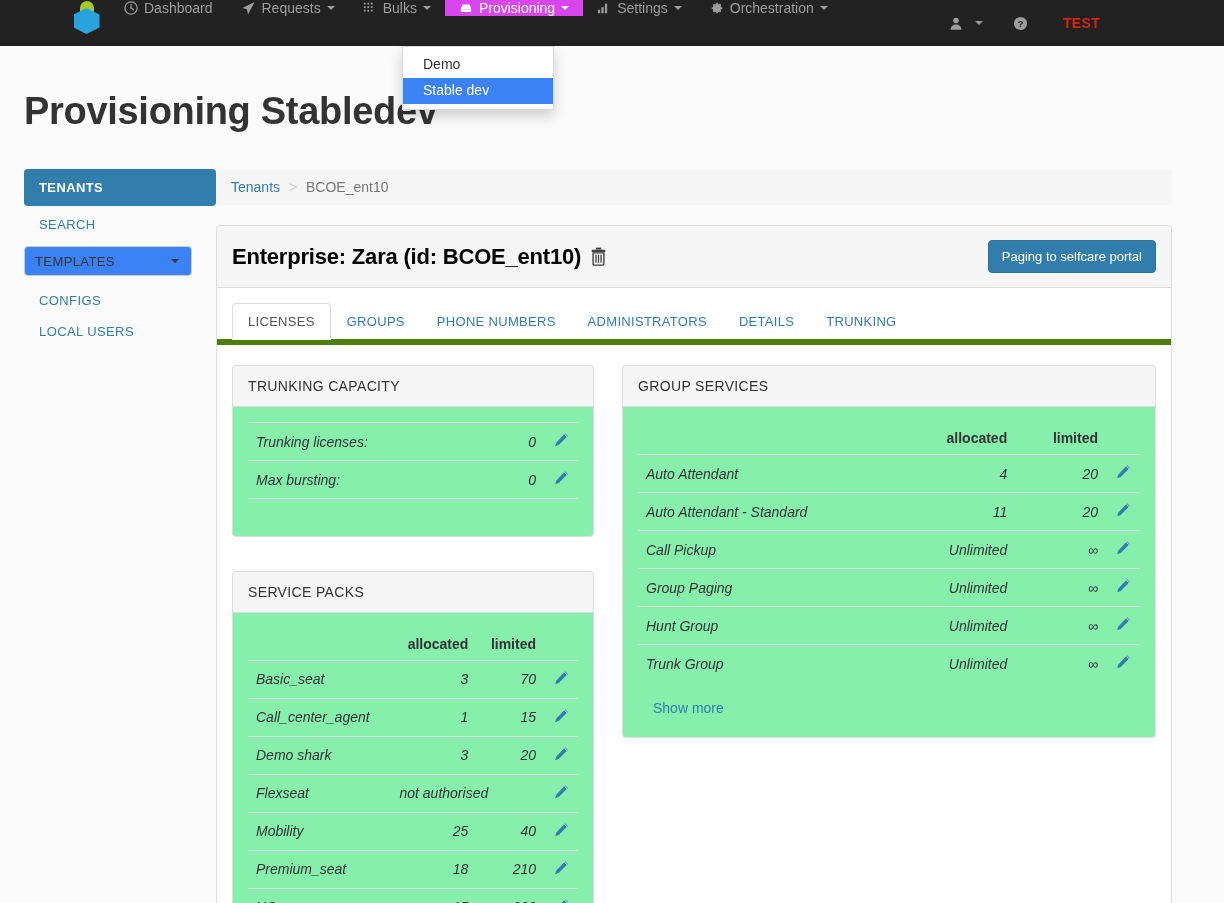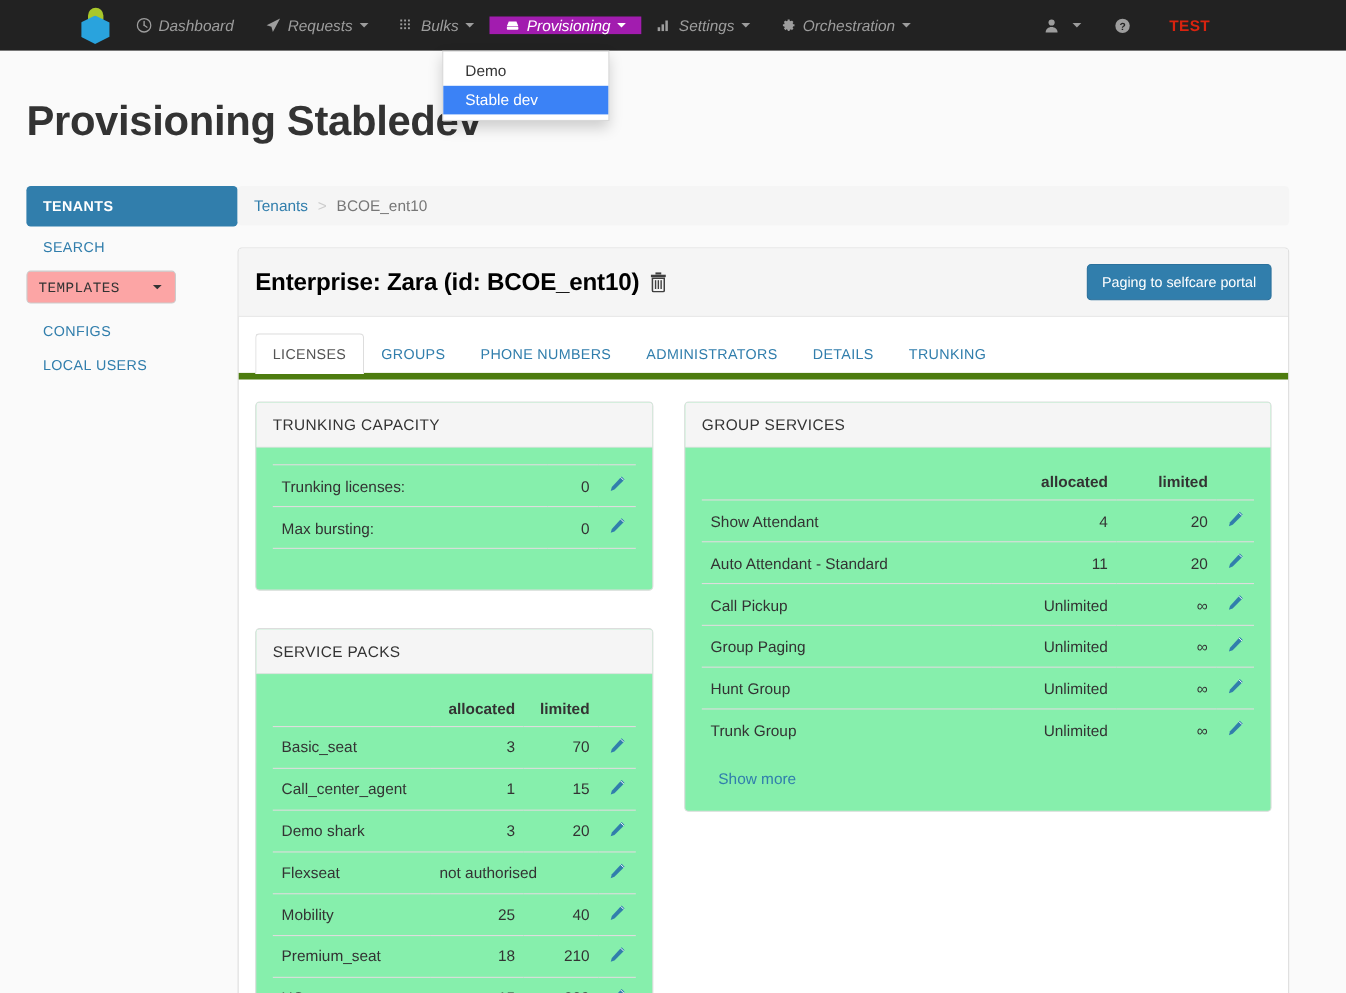--- a/index.html
+++ b/index.html
@@ -15,21 +15,21 @@
 
   
   .navbar {
     position: relative;
     height: 46px;
     background: #222222;
     display: flex;
     align-items: stretch;
     z-index: 50;
   }
-  .nav-left { display: flex; align-items: center; font-style: italic; }
+  .nav-left { display: flex; align-items: flex-start; }
   .brand {
     width: 47px;
     display: flex; align-items: center; justify-content: center;
     margin-left: 63px;
   }
   .logo {
     position: relative;
     width: 30px; height: 34px;
   }
   .logo .hex {
@@ -47,21 +47,21 @@
   .nav-item {
     display: flex; align-items: center;
     padding: 0 14px;
     color: #9d9d9d;
     font-size: 14px;
     text-decoration: none;
     cursor: pointer;
     white-space: nowrap;
   }
   .nav-item.active {
-    background: #a21caf;
+    background: #d946ef;
     color: #ffffff;
   }
   .nav-item .ico { margin-right: 6px; display: inline-flex; align-items: center; }
   .caret {
     display: inline-block;
     width: 0; height: 0;
     margin-left: 6px;
     border-left: 4px solid transparent;
     border-right: 4px solid transparent;
     border-top: 4px solid currentColor;
@@ -138,33 +138,32 @@
     display: block;
     color: #317eac;
     font-size: 13px;
     letter-spacing: .4px;
     padding: 11px 15px 5px 15px;
     text-decoration: none;
     cursor: pointer;
   }
   .side-select {
     margin: 9px 0 6px 0;
-    width: 136px;
+    width: 168px;
     height: 30px;
     border: 1px solid #cccccc;
     border-radius: 4px;
-    background: #fca5a5;
+    background: #3b82f6;
     display: flex; align-items: center;
     padding: 0 10px;
     font-size: 13px;
     color: #333;
     letter-spacing: .4px;
     cursor: pointer;
     position: relative;
-    font-family: Liberation Mono, monospace;
   }
   .side-select .caret2 {
     position: absolute; right: 12px;
     width: 0; height: 0;
     border-left: 4px solid transparent;
     border-right: 4px solid transparent;
     border-top: 4px solid #333;
   }
 
   
@@ -276,20 +275,21 @@
     padding: 8px 8px;
     font-size: 14px;
     border: 0;
   }
   table.grid th.lbl { text-align: left; }
   table.grid td {
     padding: 9px 8px;
     border-top: 1px solid #dddddd;
     color: #333;
     vertical-align: middle;
+    font-style: italic;
   }
   table.grid tbody tr:first-child td { border-top: 1px solid #dddddd; }
   table.grid .num { text-align: right; white-space: nowrap; }
   table.grid .act { width: 34px; text-align: center; }
   table.grid .merged { text-align: left; }
   .pencil { cursor: pointer; display: inline-flex; }
 
   .show-more {
     display: inline-block;
     color: #317eac;
@@ -612,21 +612,21 @@
                 <thead>
                   <tr>
                     <th class="lbl"></th>
                     <th>allocated</th>
                     <th>limited</th>
                     <th></th>
                   </tr>
                 </thead>
                 <tbody id="gs-body">
                     <tr>
-                      <td>Show Attendant</td>
+                      <td>Auto Attendant</td>
                       <td class="num">4</td>
                       <td class="num">20</td>
                       <td class="act"><span class="pencil">
                           <svg width="16" height="16" viewBox="0 0 16 16">
                             <path d="M12.1 1.2 L14.8 3.9 L5.6 13.1 L2.2 14.3 L3.2 10.8 Z" fill="#317eac"></path>
                             <path d="M11.3 2.0 L14.0 4.7" stroke="#fff" stroke-width="0.9"></path>
                           </svg>
                         </span></td>
                     </tr>
                     <tr>

